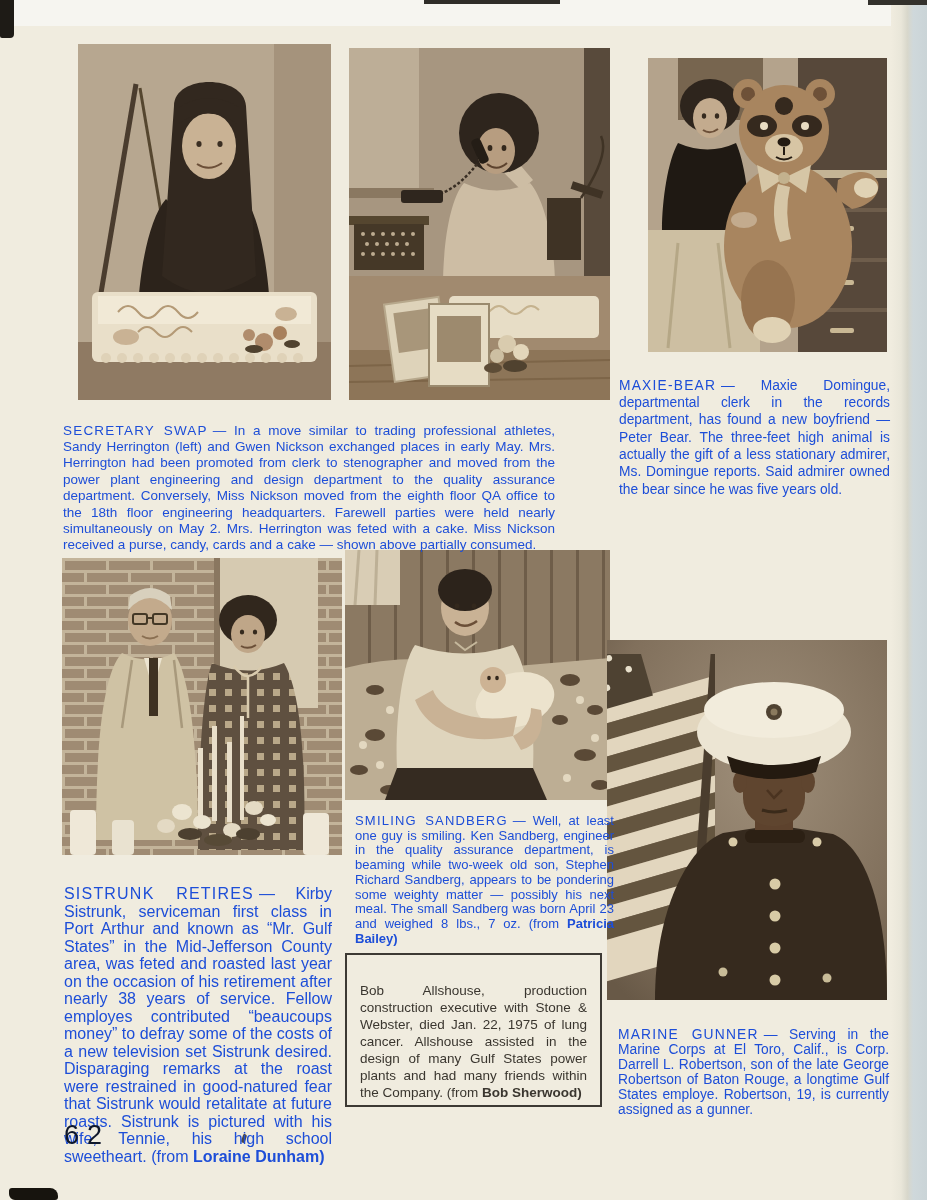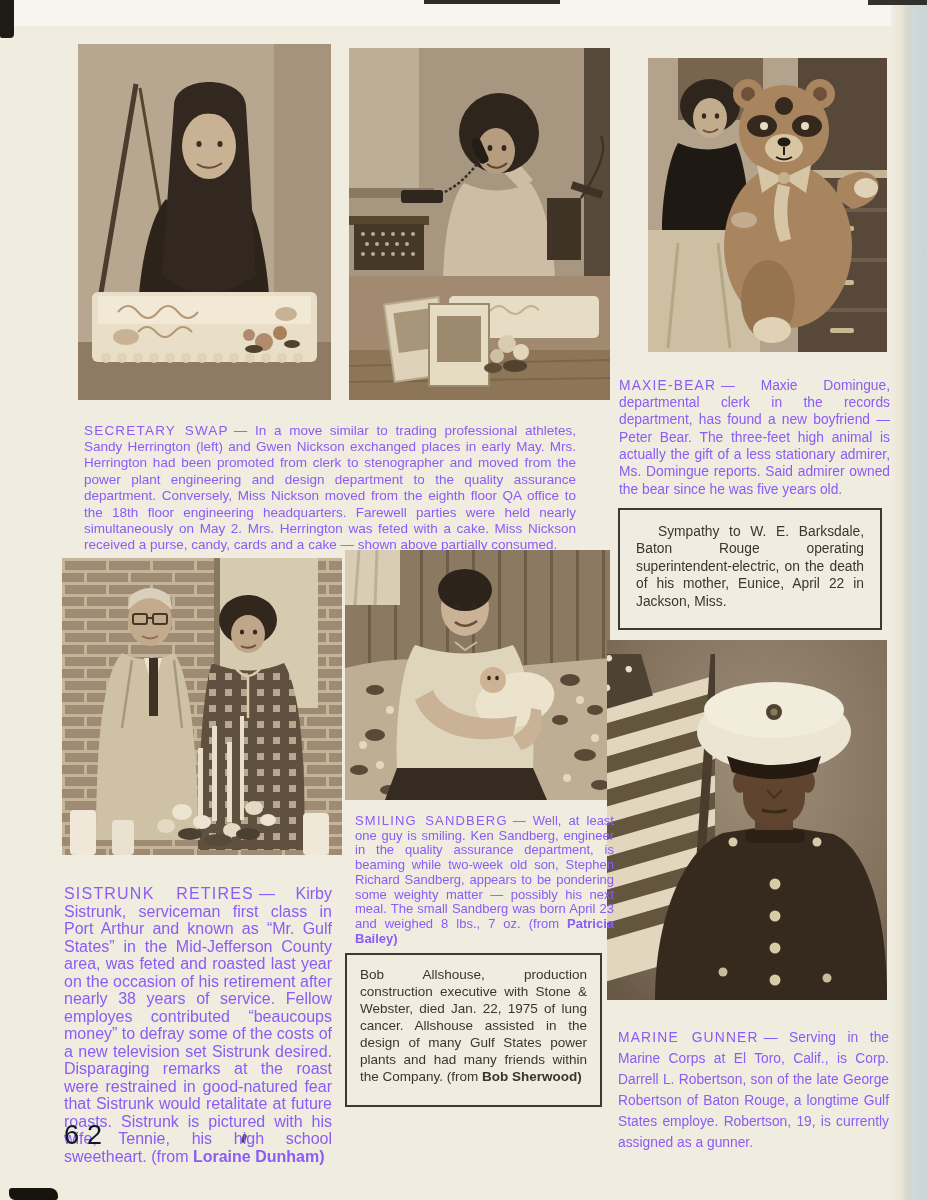--- a/index.html
+++ b/index.html
@@ -17,34 +17,34 @@
   
   .photo{position:absolute;overflow:hidden;}
   .photo svg{display:block;width:100%;height:100%;}
   #ph1{left:78px;top:44px;width:253px;height:356px;}
   #ph2{left:349px;top:48px;width:261px;height:352px;}
   #ph3{left:648px;top:58px;width:239px;height:294px;}
   #ph4{left:62px;top:558px;width:280px;height:297px;}
   #ph5{left:345px;top:550px;width:265px;height:250px;}
   #ph6{left:607px;top:640px;width:280px;height:360px;}
   
-  .cap{position:absolute;text-align:justify;color:#8b5cf6;}
+  .cap{position:absolute;text-align:justify;color:#1d4ed8;}
   .cap .t{letter-spacing:1.2px;margin-right:5px;white-space:nowrap;}
   .cap b{font-weight:bold;}
-  #cap-secretary{left:84px;top:409px;width:492px;font-size:13.5px;line-height:16.4px;}
+  #cap-secretary{left:63px;top:409px;width:492px;font-size:13.5px;line-height:16.4px;}
   #cap-maxie{left:619px;top:363px;width:271px;font-size:13.8px;line-height:17.3px;}
   #cap-sistrunk{left:64px;top:869px;width:268px;font-size:16px;line-height:17.5px;}
   #cap-sandberg{left:347px;top:801px;width:259px;font-size:13px;line-height:14.7px;margin-left:8px;}
-  #cap-marine{left:618px;top:1013px;width:271px;font-size:13.8px;line-height:21px;}
+  #cap-marine{left:618px;top:1013px;width:271px;font-size:13.8px;line-height:15px;}
   
   .notice{position:absolute;border:2px solid #3d3a34;background:transparent;}
   #box-sympathy{left:618px;top:508px;width:260px;height:118px;}
   #box-sympathy .txt{padding:13px 16px 0 16px;font-size:13.8px;line-height:17.4px;text-align:justify;text-indent:22px;}
   #box-allshouse{left:345px;top:953px;width:253px;height:150px;}
-  #box-allshouse .txt{padding:11px 13px 0 13px;font-size:13.5px;line-height:17px;text-align:justify;}
+  #box-allshouse .txt{padding:27px 13px 0 13px;font-size:13.5px;line-height:17px;text-align:justify;}
   
   .page-number{position:absolute;left:64px;top:1120px;font-size:27px;letter-spacing:8px;color:#0f172a;}
 </style>
 </head>
 <body>
 
 <div class="page">
 
   <div class="scan-top-band"></div>
   <div class="scan-right-strip"></div>
@@ -390,23 +390,20 @@
         <circle cx="168" cy="340" r="5.5" fill="#d8cba6"></circle>
       <circle cx="116" cy="332" r="4.5" fill="#c9bc98"></circle>
         <circle cx="220" cy="338" r="4.5" fill="#c9bc98"></circle>
     </svg>
   </div>
 
   <p class="cap" id="cap-secretary"><span class="t">SECRETARY SWAP</span><span>— In a move similar to trading professional athletes, Sandy Herrington (left) and Gwen Nickson exchanged places in early May. Mrs. Herrington had been promoted from clerk to stenographer and moved from the power plant engineering and design department to the quality assurance department. Conversely, Miss Nickson moved from the eighth floor QA office to the 18th floor engineering headquarters. Farewell parties were held nearly simultaneously on May 2. Mrs. Herrington was feted with a cake. Miss Nickson received a purse, candy, cards and a cake — shown above partially consumed.</span></p>
 
   <p class="cap" id="cap-maxie"><span class="t">MAXIE-BEAR</span><span>— Maxie Domingue, departmental clerk in the records department, has found a new boyfriend — Peter Bear. The three-feet high animal is actually the gift of a less stationary admirer, Ms. Domingue reports. Said admirer owned the bear since he was five years old.</span></p>
 
-  <div class="notice" id="box-sympathy">
-    <p class="txt" style="margin:0;">Sympathy to W. E. Barksdale, Baton Rouge operating superintendent-electric, on the death of his mother, Eunice, April 22 in Jackson, Miss.</p>
-  </div>
 
   <p class="cap" id="cap-sistrunk"><span class="t">SISTRUNK RETIRES</span><span>— Kirby Sistrunk, serviceman first class in Port Arthur and known as “Mr. Gulf States” in the Mid-Jefferson County area, was feted and roasted last year on the occasion of his retirement after nearly 38 years of service. Fellow employes contributed “beaucoups money” to defray some of the costs of a new television set Sistrunk desired. Disparaging remarks at the roast were restrained in good-natured fear that Sistrunk would retalitate at future roasts. Sistrunk is pictured with his wife, Tennie, his high school sweetheart. </span><span>(from </span><b>Loraine Dunham)</b></p>
 
   <p class="cap" id="cap-sandberg"><span class="t">SMILING SANDBERG</span><span>— Well, at least one guy is smiling. Ken Sandberg, engineer in the quality assurance department, is beaming while two-week old son, Stephen Richard Sandberg, appears to be pondering some weighty matter — possibly his next meal. The small Sandberg was born April 23 and weighed 8 lbs., 7 oz. </span><span>(from </span><b>Patricia Bailey)</b></p>
 
   <div class="notice" id="box-allshouse">
     <p class="txt" style="margin:0;"><span>Bob Allshouse, production construction executive with Stone &amp; Webster, died Jan. 22, 1975 of lung cancer. Allshouse assisted in the design of many Gulf States power plants and had many friends within the Company. </span><span>(from </span><b>Bob Sherwood)</b></p>
   </div>
 
   <p class="cap" id="cap-marine"><span class="t">MARINE GUNNER</span><span>— Serving in the Marine Corps at El Toro, Calif., is Corp. Darrell L. Robertson, son of the late George Robertson of Baton Rouge, a longtime Gulf States employe. Robertson, 19, is currently assigned as a gunner.</span></p>

